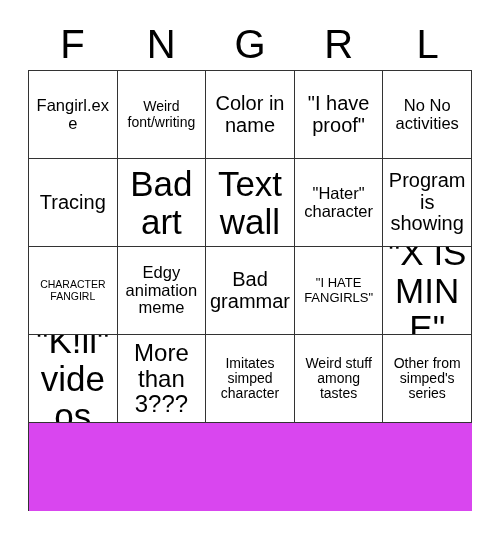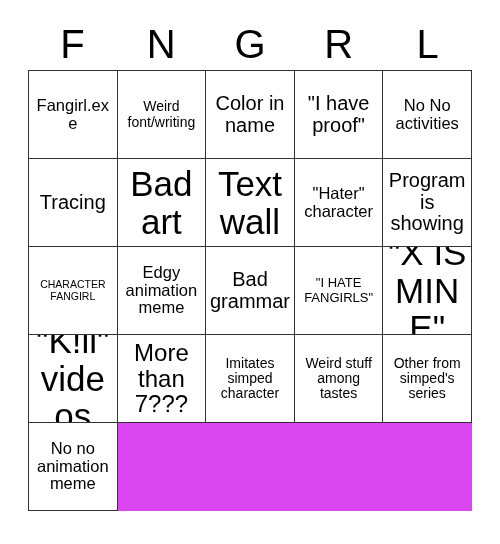--- a/index.html
+++ b/index.html
@@ -138,30 +138,27 @@
         <span class="cell-text">"I HATE FANGIRLS"</span>
       </div>
 
     <div class="cell fs-xxl">
         <span class="cell-text">"X IS MINE"</span>
       </div>
     <div class="cell fs-xxl">
         <span class="cell-text">"K!ll" videos</span>
       </div>
     <div class="cell fs-xl">
-        <span class="cell-text">More than 7???</span>
+        <span class="cell-text">More than 3???</span>
       </div>
 
     <div class="cell fs-sm">
         <span class="cell-text">Imitates simped character</span>
       </div>
     <div class="cell fs-sm">
         <span class="cell-text">Weird stuff among tastes</span>
       </div>
     <div class="cell fs-sm">
         <span class="cell-text">Other from simped's series</span>
       </div>
-    <div class="cell fs-md">
-        <span class="cell-text">No no animation meme</span>
-      </div>
   </div>
 
 </div>
 
 </body></html>

